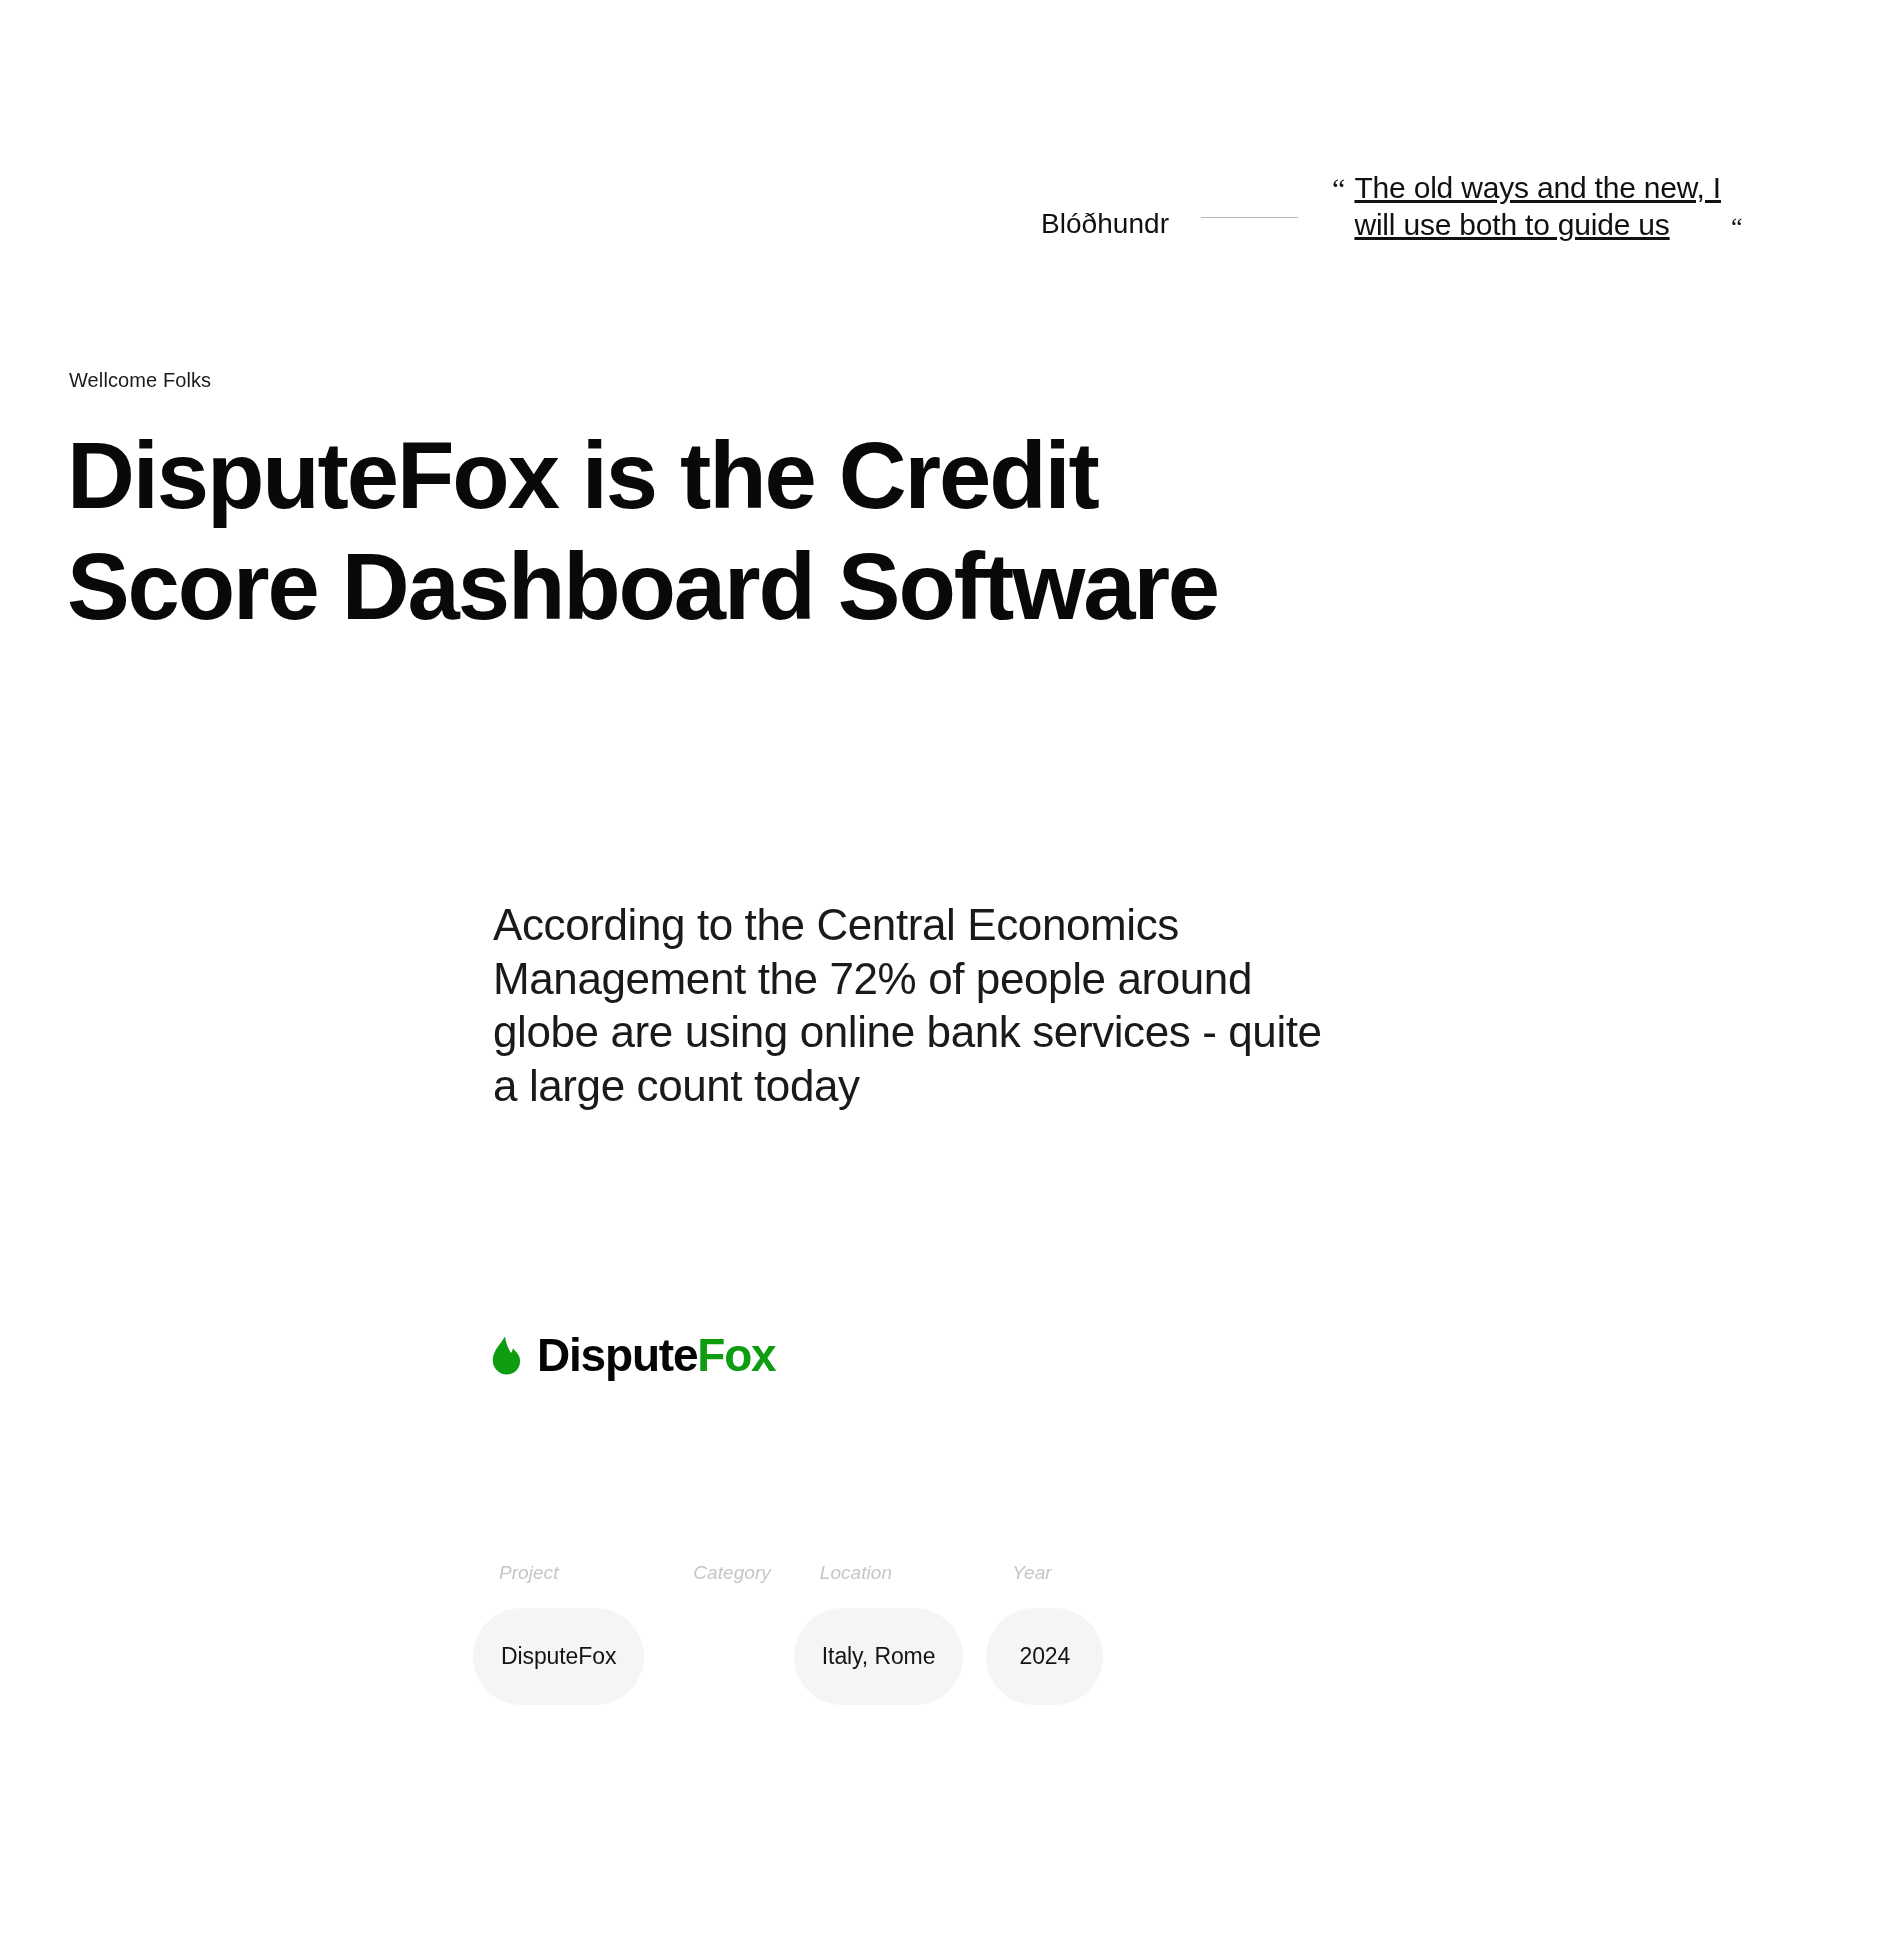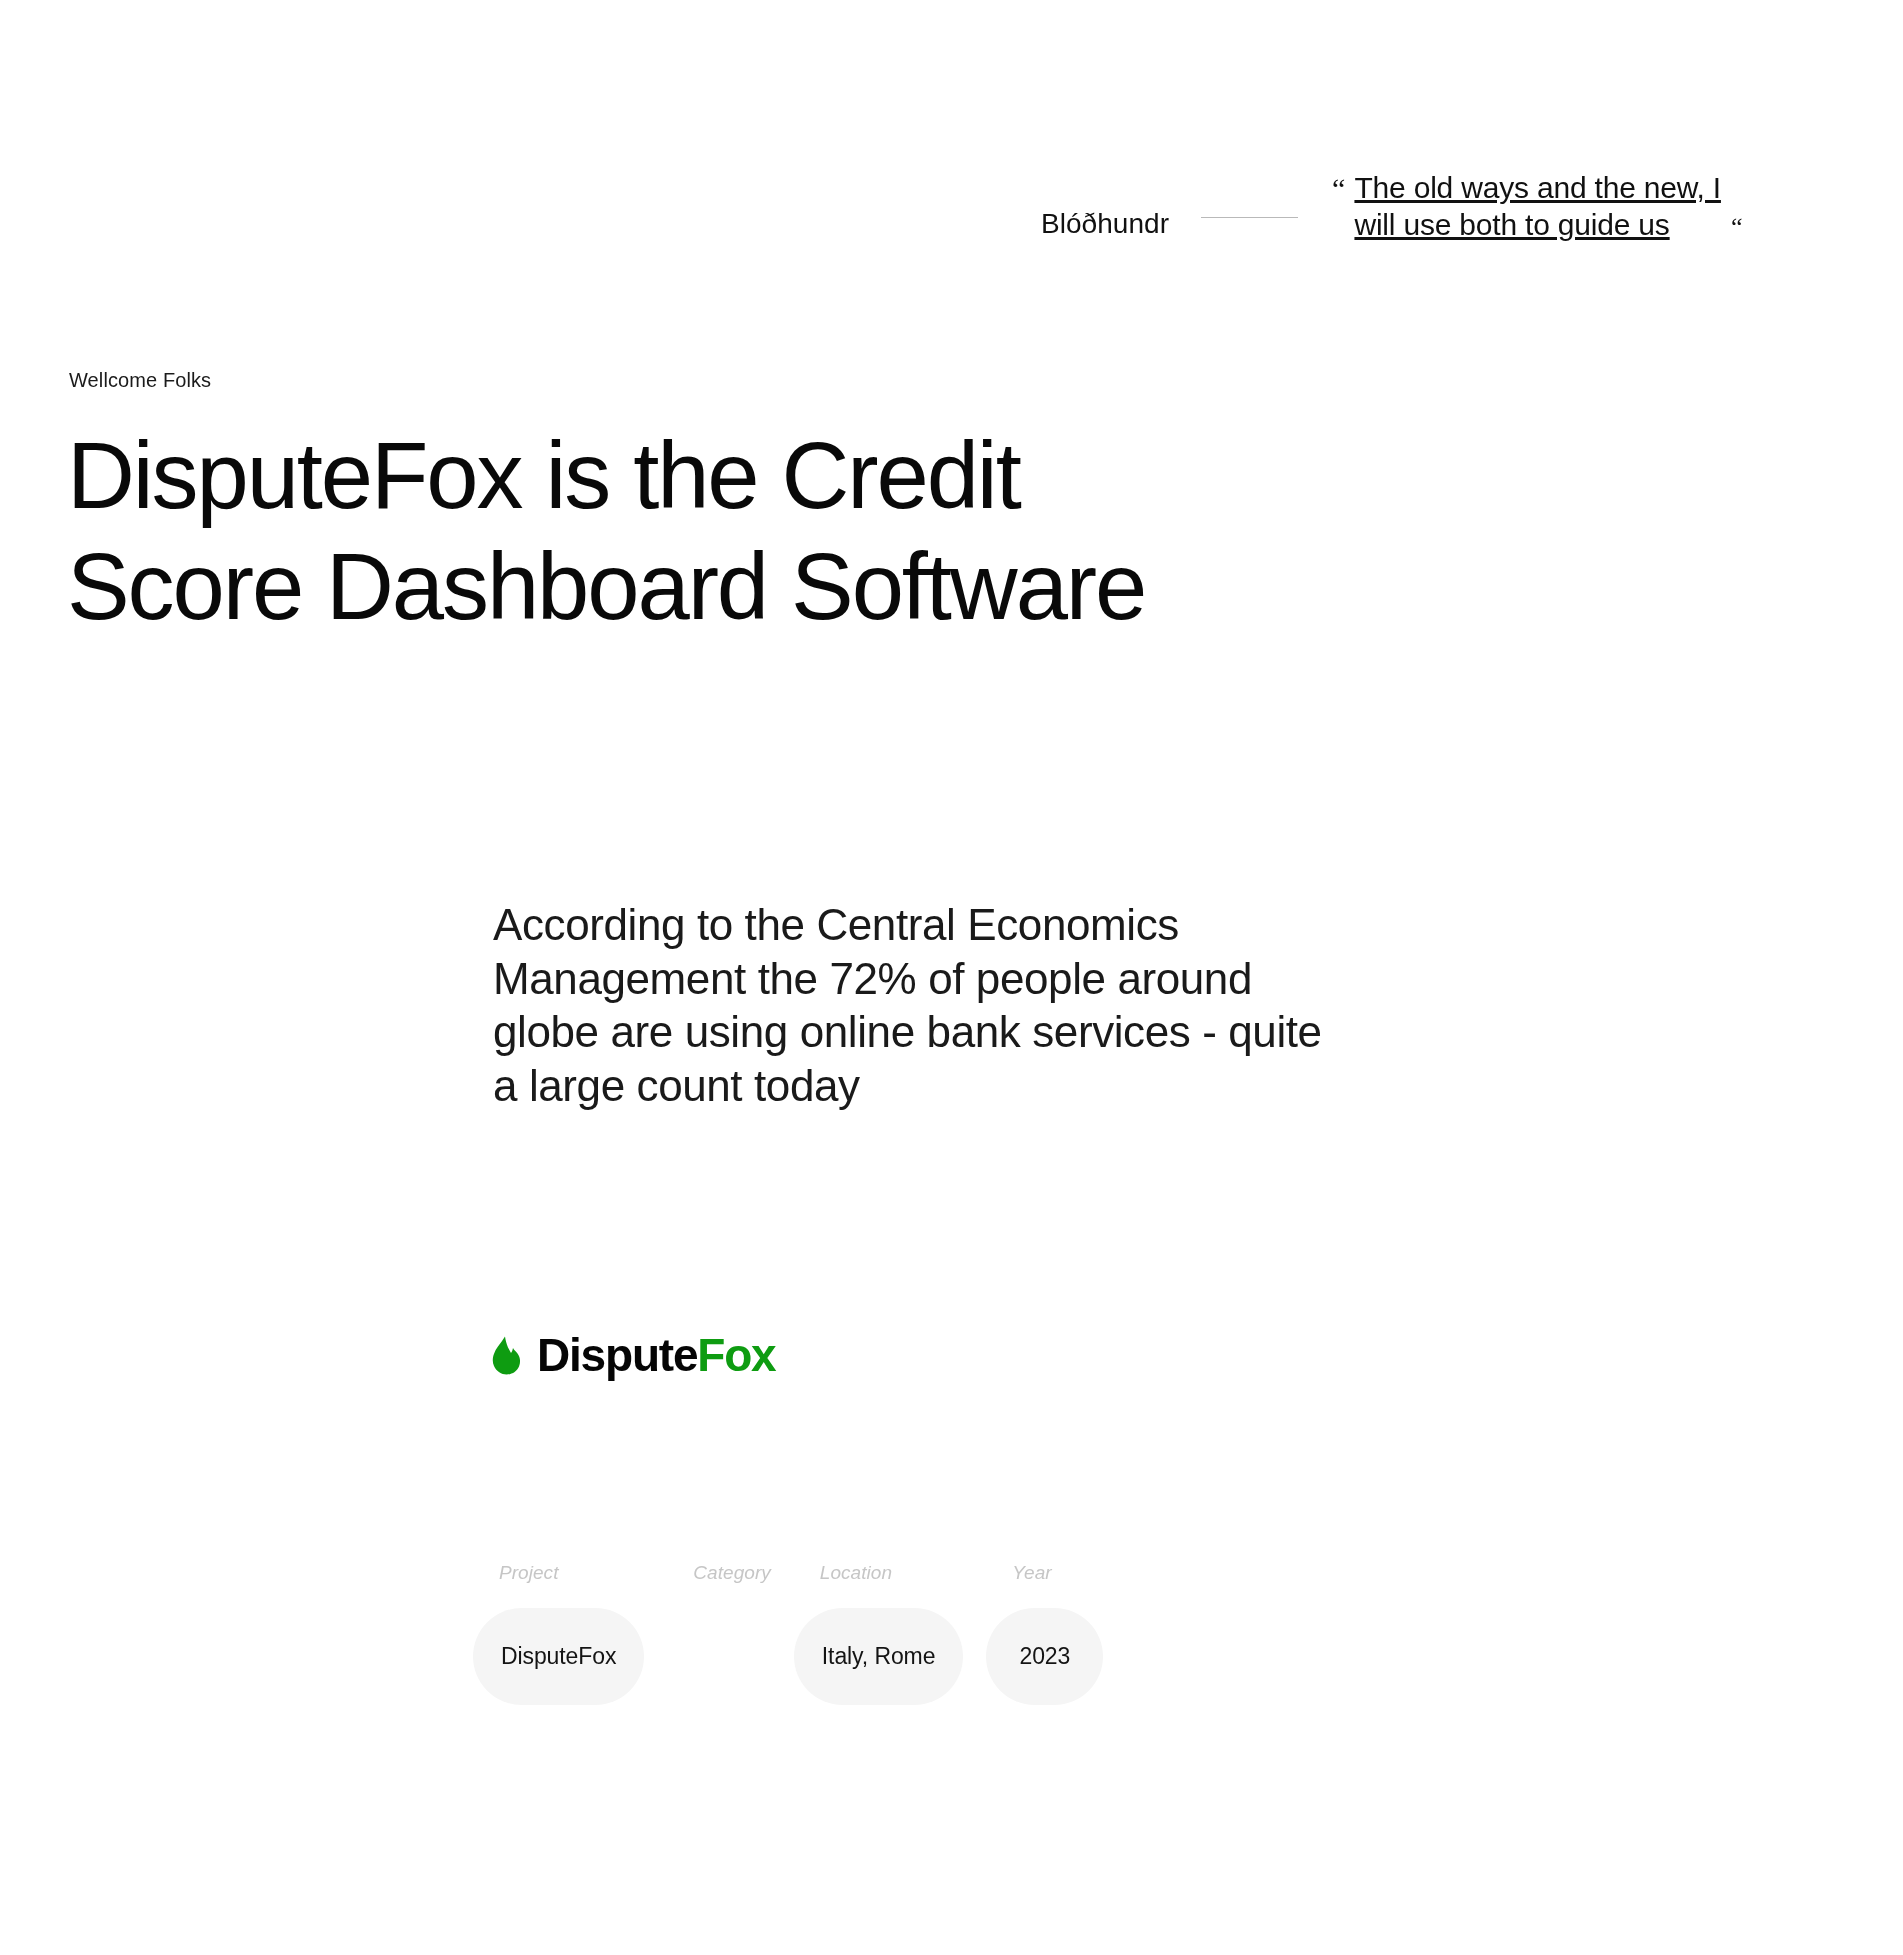--- a/index.html
+++ b/index.html
@@ -91,21 +91,21 @@
   
   .hero {
     position:absolute;
     left:67px;
     top:421px;
     width:1586px;
     font-size:94px;
     line-height:1.18;
     letter-spacing:-2.1px;
     color:#090909;
-    font-weight:400;
+    font-weight:700;
     white-space:pre-line;
   }
 
   
   .description {
     position:absolute;
     left:493px;
     top:898px;
     width:992px;
     font-size:44px;
@@ -242,20 +242,20 @@
     <div class="meta-col">
       <div class="meta-label">Location</div>
       <div class="meta-pill">
         <span class="meta-value">Italy, Rome</span>
       </div>
     </div>
 
     <div class="meta-col">
       <div class="meta-label">Year</div>
       <div class="meta-pill">
-        <span class="meta-value">2023</span>
+        <span class="meta-value">2024</span>
       </div>
     </div>
 
   </div>
 
 </div>
 
 
 </body></html>

